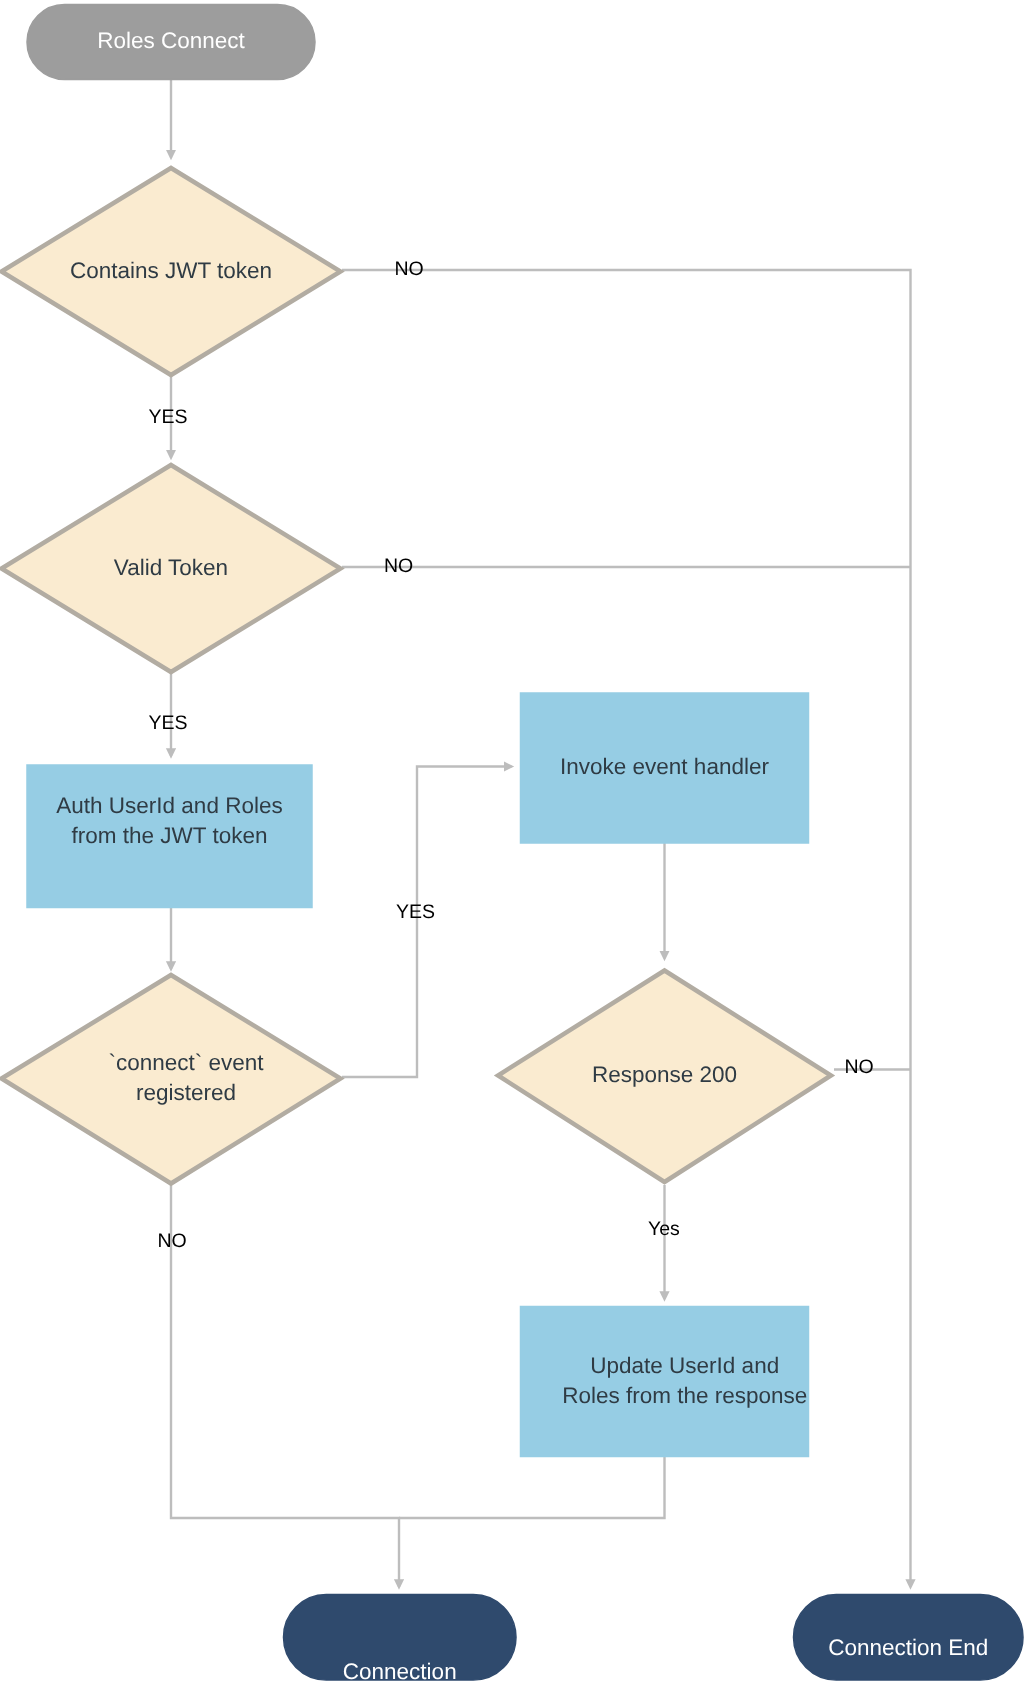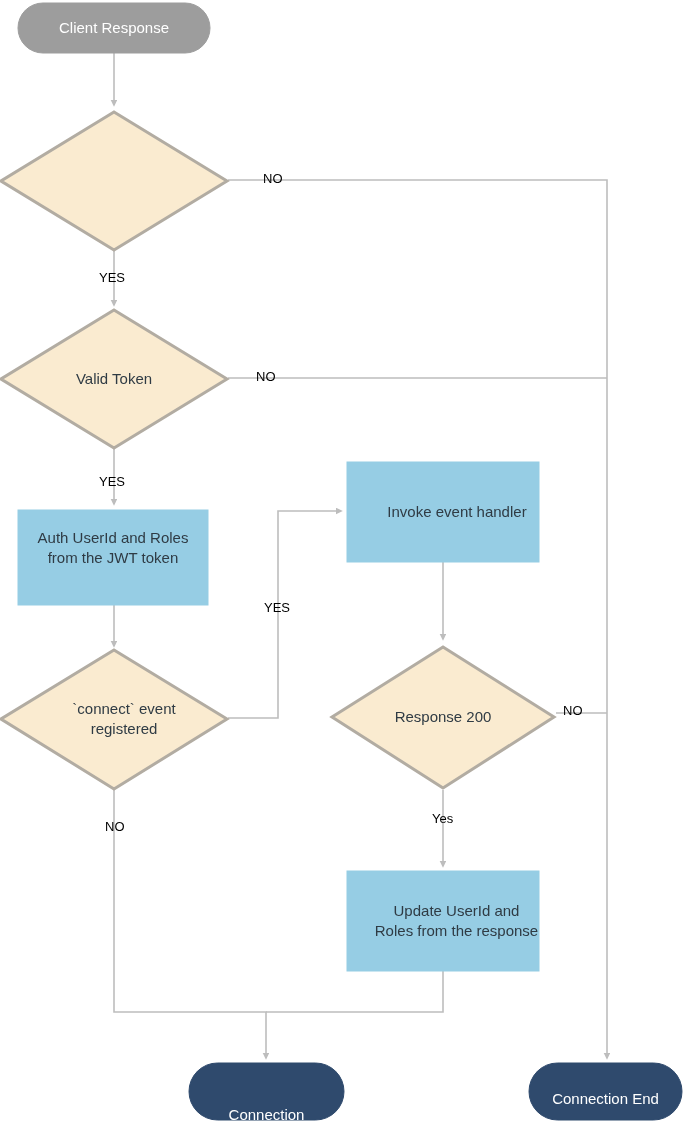--- a/index.html
+++ b/index.html
@@ -104,32 +104,33 @@
       <polygon points="443,647 554,717 443,788 332,717" fill="#faebd0" stroke="#b2aca2" stroke-width="3"></polygon>
 
       <rect x="347" y="871" width="192" height="100" fill="#96cde4" stroke="#96cde4" stroke-width="1"></rect>
 
       <rect x="189" y="1063" width="155" height="57" rx="28.5" ry="28.5" fill="#2f4a6d" stroke="#2f4a6d" stroke-width="1"></rect>
 
       <rect x="529" y="1063" width="153" height="57" rx="28.5" ry="28.5" fill="#2f4a6d" stroke="#2f4a6d" stroke-width="1"></rect>
     </g>
   </svg>
 
-  <div class="node-label t-start lbl-white" style="left:18px; top:3px; width:192px; height:50px;">Client Response</div>
+  <div class="node-label t-start lbl-white" style="left:18px; top:3px; width:192px; height:50px;">Roles Connect</div>
 
+  <div class="node-label t-dec lbl-dark" style="left:14px; top:156px; width:200px; height:50px;">Contains JWT token</div>
 
   <div class="node-label t-dec lbl-dark" style="left:14px; top:354px; width:200px; height:50px;">Valid Token</div>
 
   <div class="node-label t-proc lbl-dark" style="left:18px; top:510px; width:190px; height:75px;">Auth UserId and Roles
 from the JWT token</div>
 
   <div class="node-label t-dec lbl-dark" style="left:29px; top:693px; width:190px; height:52px;">`connect` event
 registered</div>
 
-  <div class="node-label t-proc lbl-dark" style="left:347px; top:462px; width:192px; height:100px;padding-left:14px;">Invoke event handler</div>
+  <div class="node-label t-proc lbl-dark" style="left:347px; top:462px; width:192px; height:100px;">Invoke event handler</div>
 
   <div class="node-label t-dec lbl-dark" style="left:348px; top:692px; width:190px; height:50px;">Response 200</div>
 
   <div class="node-label t-proc lbl-dark" style="left:347px; top:871px; width:219px; height:100px;">Update UserId and
 Roles from the response</div>
 
   <div class="node-label t-end lbl-white" style="left:189px; top:1063px; width:155px; height:57px;margin-top:33px;">Connection
 Established</div>
 
   <div class="node-label t-end lbl-white" style="left:529px; top:1063px; width:153px; height:72px;">Connection End</div>

